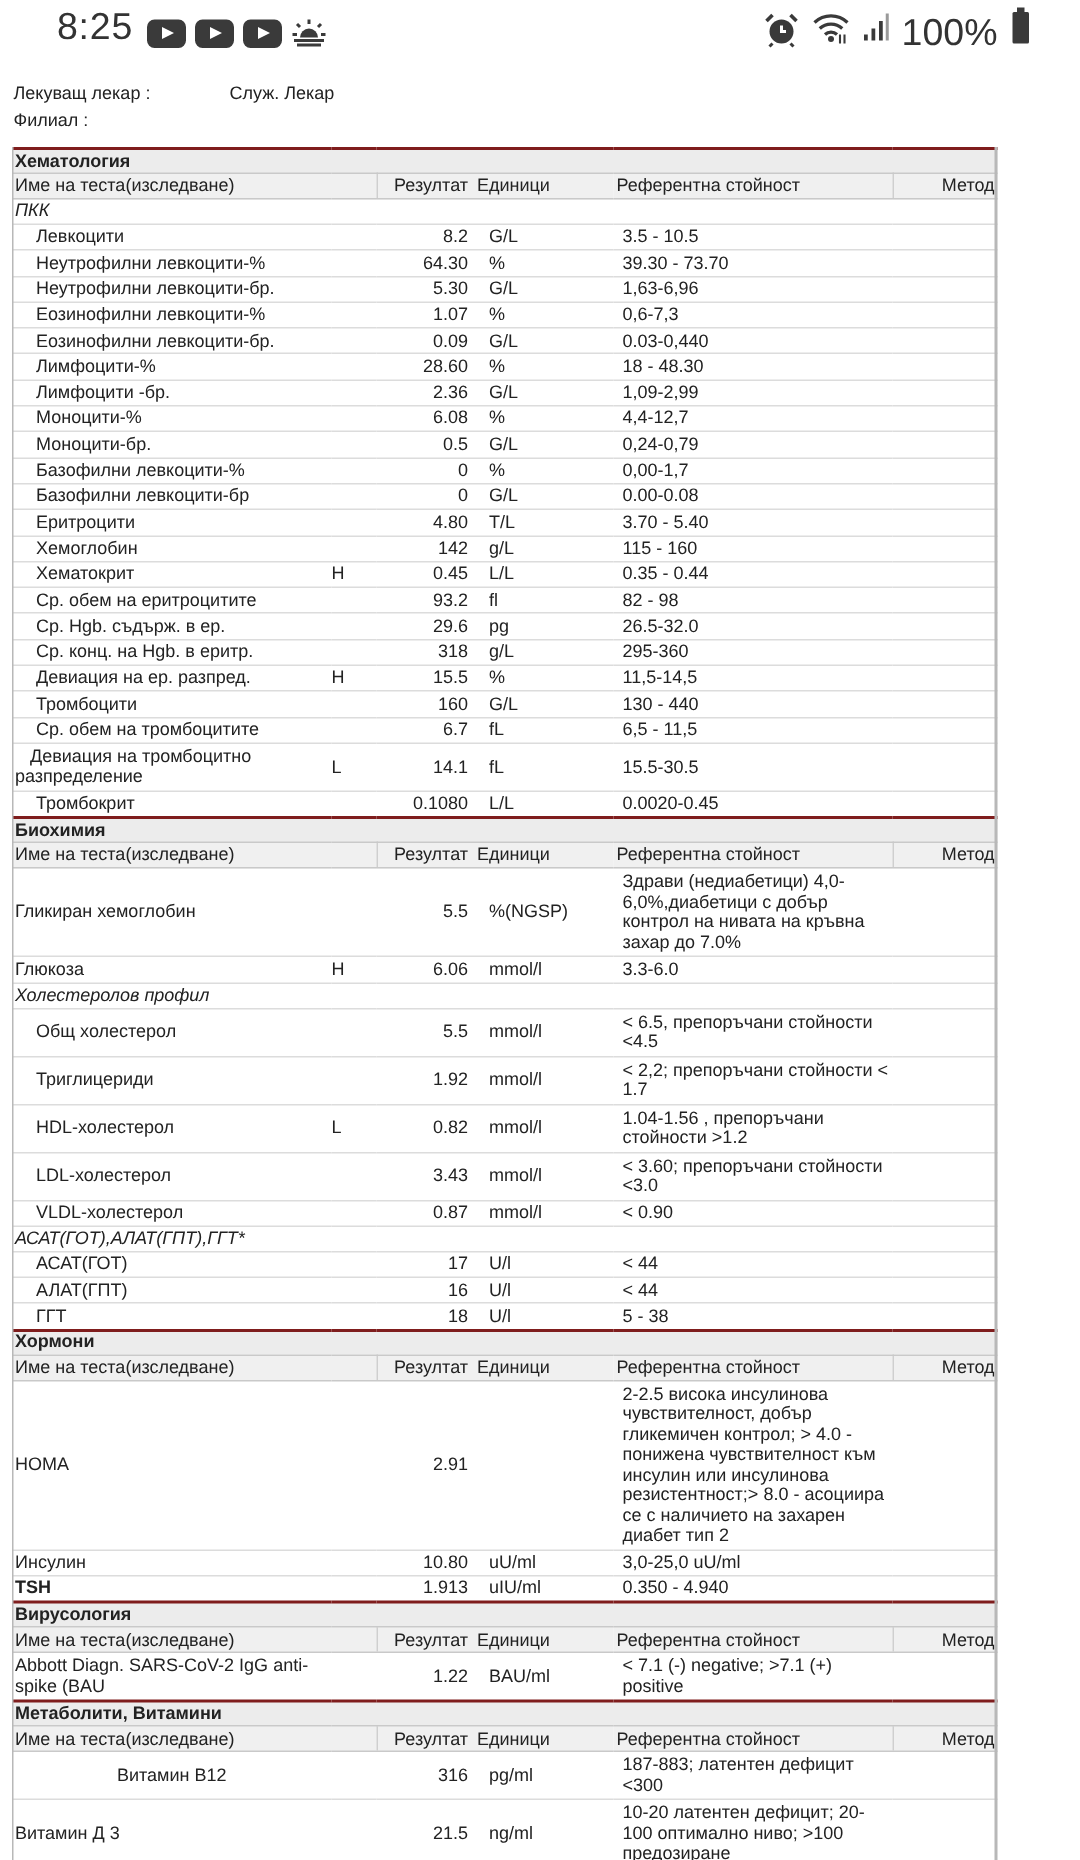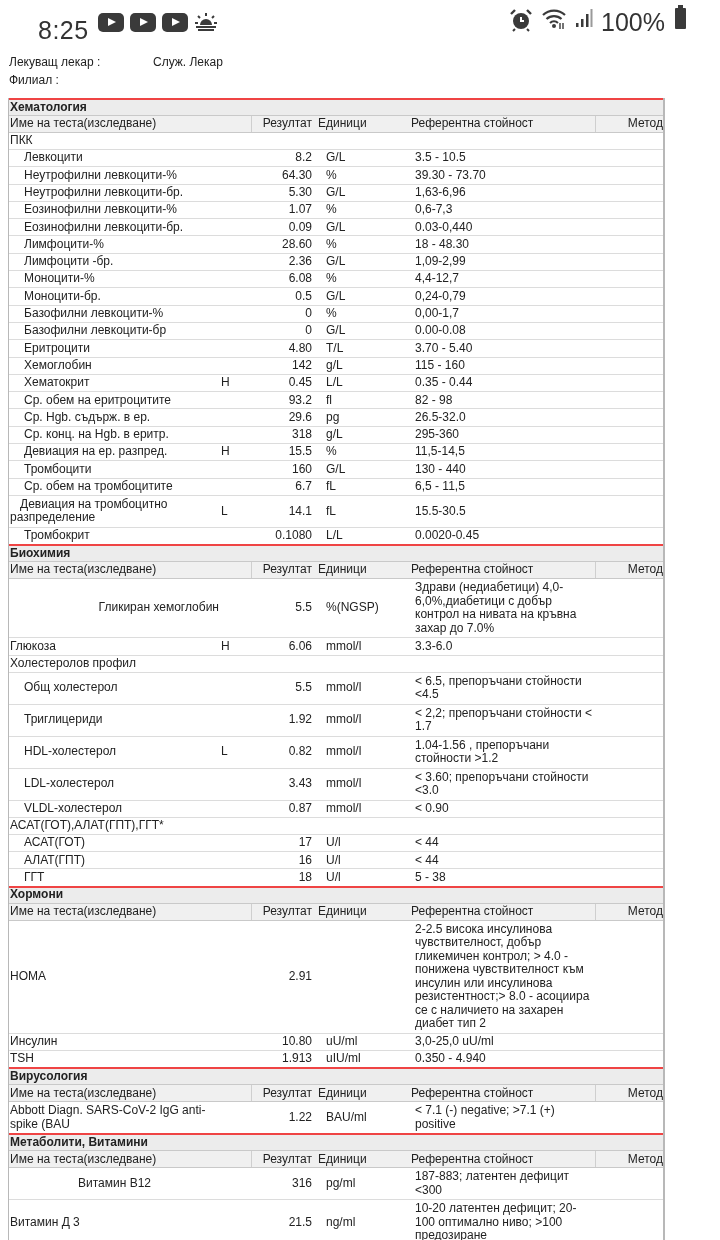--- a/index.html
+++ b/index.html
@@ -1,45 +1,45 @@
 <!DOCTYPE html>
 <html><head>
 <meta charset="utf-8">
 <style>
   html, body { margin:0; padding:0; background:#ffffff; }
   body { width:720px; height:1240px; overflow:hidden; position:relative;
          font-family:"Liberation Sans", sans-serif; color:#222; }
   .statusbar { position:absolute; left:0; top:0; width:720px; height:44px; }
-  .sb-time { position:absolute; left:38px; top:16px; font-size:25px; color:#333; letter-spacing:0.5px; }
+  .sb-time { position:absolute; left:38px; top:4px; font-size:25px; color:#333; letter-spacing:0.5px; }
   .sb-left-icons { position:absolute; left:98px; top:12px; display:flex; gap:6px; align-items:center; }
   .yt { width:26px; height:19px; background:#3a3a3a; border-radius:5px; position:relative; }
   .yt::after { content:""; position:absolute; left:10px; top:5px; border-left:8px solid #fff;
                border-top:4.5px solid transparent; border-bottom:4.5px solid transparent; }
   .sun { width:24px; height:20px; position:relative; }
   .sb-right { position:absolute; right:34px; top:8px; display:flex; gap:8px; align-items:flex-start; }
   .sb-batt-text { font-size:25px; color:#333; }
   .batt { width:11px; height:21px; background:#3a3a3a; border-radius:1px; position:relative; margin-left:2px; }
   .batt::before { content:""; position:absolute; left:3px; top:-3px; width:5px; height:3px; background:#3a3a3a; }
 
   .hdr { position:absolute; left:9px; font-size:12px; color:#222; }
   .hdr .lbl { display:inline-block; width:144px; }
 
   .report { position:absolute; left:8px; top:98px; width:657px; border-collapse:collapse;
             table-layout:fixed; font-size:12px; }
   .report td { padding:0 2px; vertical-align:middle; line-height:13.5px;
                border-bottom:1px solid #dcdcdc; }
   .report col.c1 { width:213px; } .report col.c2 { width:30px; } .report col.c3 { width:65px; }
   .report col.c4 { width:93px; } .report col.c5 { width:186px; } .report col.c6 { width:70px; }
-  .sec td { background:#ececec; font-weight:bold; height:15px; border-top:2px solid #ef4444;
+  .sec td { background:#ececec; font-weight:bold; height:15px; border-top:2px solid #7f1d1d;
             border-bottom:1px solid #c9c9c9; }
   .colh td { background:#f0f0f0; height:16px; border-bottom:1px solid #c9c9c9; }
   .colh td.res { text-align:right; border-left:1px solid #cfcfcf; padding-right:4px; }
   .colh td.meth { text-align:right; border-left:1px solid #cfcfcf; }
   .colh td.ref { padding-left:2px; }
-  .grp td { height:16px; }
+  .grp td { height:16px;font-style:italic; }
   .row td { height:16.3px; }
   .row td.name.indent { padding-left:16px; }
   .row td.val { text-align:right; padding-right:4px; }
   .row td.unit { padding-left:10px; }
   .row td.ref { padding-left:6px; }
   .row td.flag { text-align:left; padding-left:0; }
   .tall td { padding-top:2px; padding-bottom:2px; }
   .frame { position:absolute; left:8px; top:98px; width:657px; height:1142px;
            border-left:1px solid #b8b8b8; border-right:2px solid #b8b8b8; pointer-events:none; box-sizing:border-box; }
 </style>
@@ -310,21 +310,21 @@
         <td colspan="6">Биохимия</td>
       </tr>
       <tr class="colh">
         <td colspan="2">Име на теста(изследване)</td>
         <td class="res">Резултат</td>
         <td>Единици</td>
         <td class="ref">Референтна стойност</td>
         <td class="meth">Метод</td>
       </tr>
       <tr class="row tall">
-        <td class="name" style="white-space: pre-wrap; text-align: right;">Гликиран хемоглобин</td>
+        <td class="name" style="white-space: pre-wrap;">Гликиран хемоглобин</td>
         <td class="flag"></td>
         <td class="val">5.5</td>
         <td class="unit">%(NGSP)</td>
         <td class="ref"> Здрави (недиабетици) 4,0-6,0%,диабетици с добър контрол на нивата на кръвна захар до 7.0%</td>
         <td></td>
       </tr>
       <tr class="row">
         <td class="name" style="white-space: pre-wrap; margin-left: 32px;">Глюкоза</td>
         <td class="flag">H</td>
         <td class="val">6.06</td>
@@ -422,21 +422,21 @@
       </tr>
       <tr class="row">
         <td class="name" style="white-space: pre-wrap;">Инсулин</td>
         <td class="flag"></td>
         <td class="val">10.80</td>
         <td class="unit">uU/ml</td>
         <td class="ref">3,0-25,0 uU/ml</td>
         <td></td>
       </tr>
       <tr class="row">
-        <td class="name" style="white-space: pre-wrap;">TSH</td>
+        <td class="name" style="white-space: pre-wrap; font-weight: bold;">TSH</td>
         <td class="flag"></td>
         <td class="val">1.913</td>
         <td class="unit">uIU/ml</td>
         <td class="ref">0.350 - 4.940</td>
         <td></td>
       </tr>
       <tr class="sec">
         <td colspan="6">Вирусология</td>
       </tr>
       <tr class="colh">

